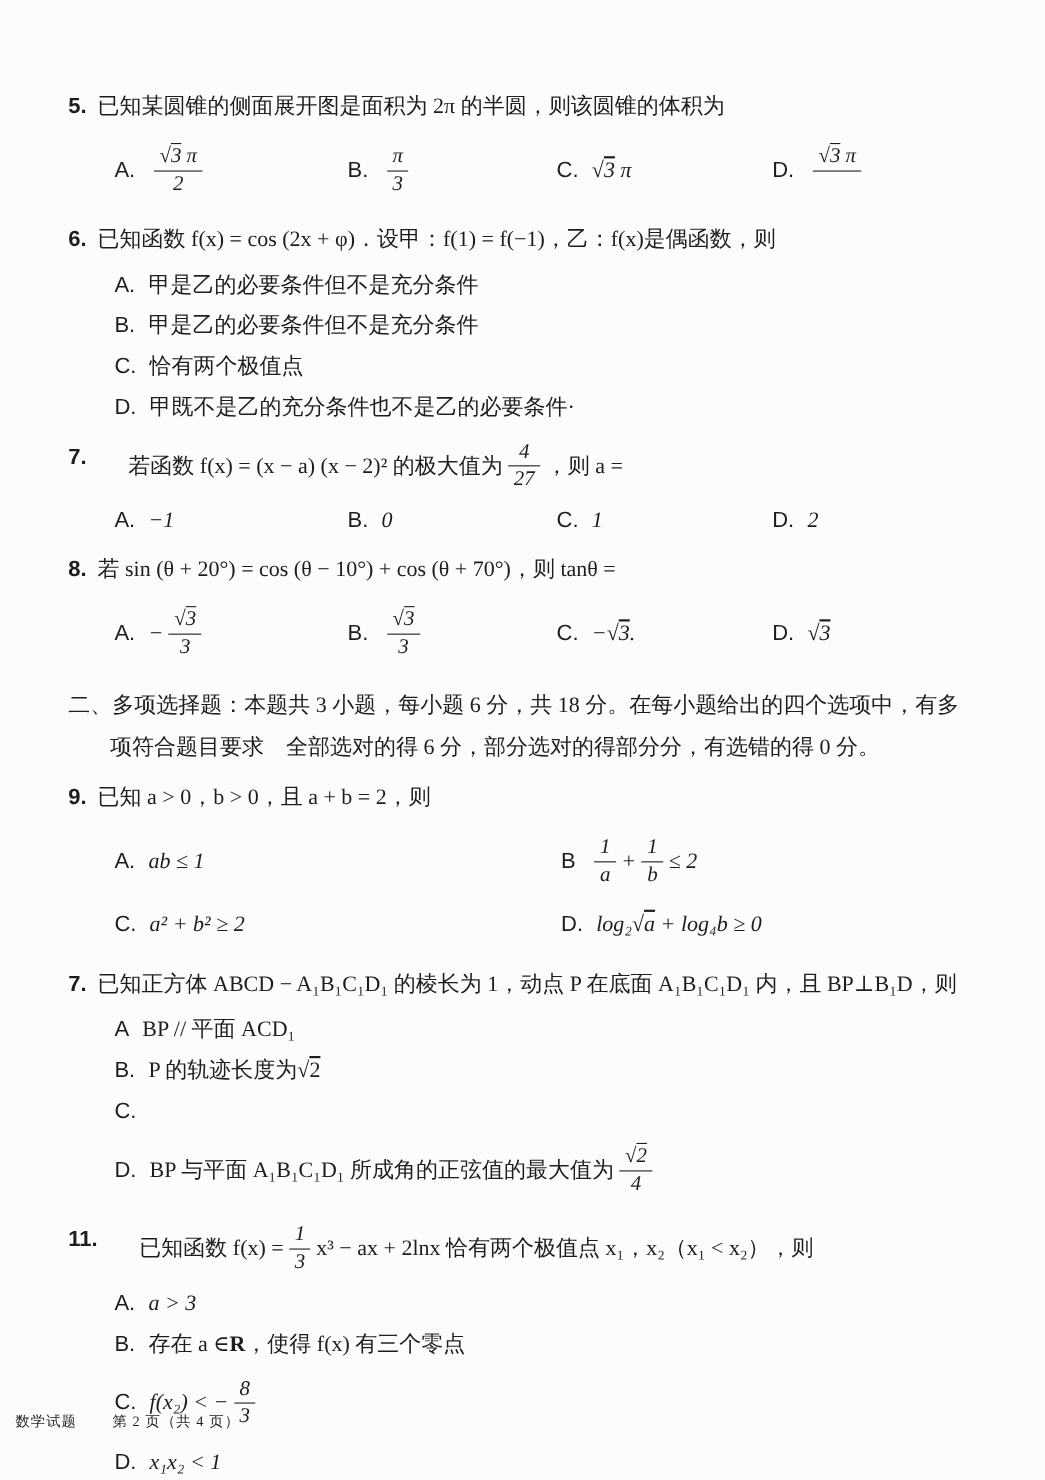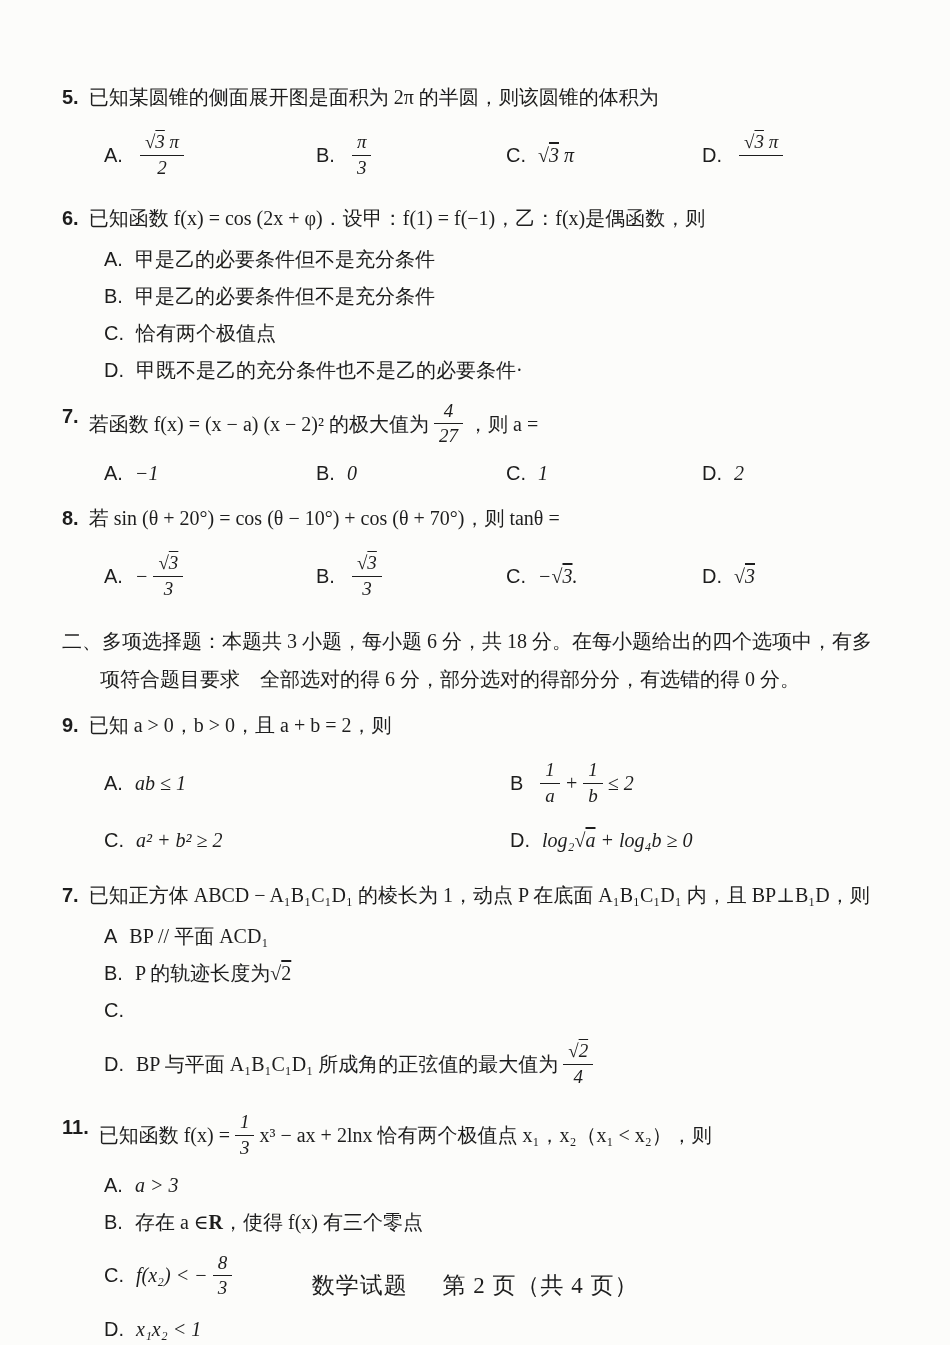--- a/index.html
+++ b/index.html
@@ -22,23 +22,23 @@
   .tallrow{padding:10px 0;}
   .math{font-style:italic;}
   .frac{display:inline-flex;flex-direction:column;text-align:center;vertical-align:middle;margin:0 5px;font-size:0.95em;line-height:1.2;}
   .frac .num{border-bottom:1.6px solid #1d1d1d;padding:1px 5px;display:block;}
   .frac .den{padding:1px 5px;display:block;min-height:1.15em;}
   .ol{text-decoration:overline;}
   .sqwrap{white-space:nowrap;}
   .sec{line-height:38px;font-weight:normal;margin:6px 0 10px 0;}
   .sec .l2{margin-left:38px;}
   .boldR{font-weight:bold;}
-  .footer{position:absolute;bottom:44px;left:0;width:100%;text-align:center;font-size:23px;letter-spacing:1px;}
+  .footer{position:absolute;bottom:44px;left:0;width:100%;font-size:13px;letter-spacing:1px;}
   .footer span{margin:0 14px;}
-  .inlinefrac-line{display:flex;align-items:center;flex-wrap:wrap;line-height:30px;}
+  .inlinefrac-line{display:flex;align-items:center;flex-wrap:wrap;line-height:30px;margin-left:28px;}
 </style>
 </head>
 <body>
 
 <div class="content">
 
   <div class="q">
     <div class="stem">
       <span class="qnum">5.</span>
       <span class="stemtext">已知某圆锥的侧面展开图是面积为 2π 的半圆，则该圆锥的体积为</span>

